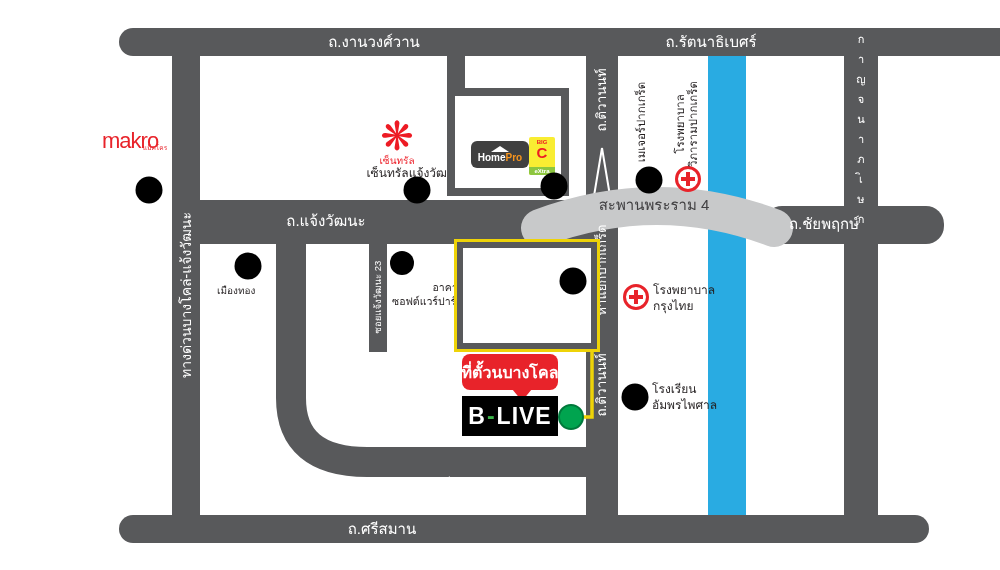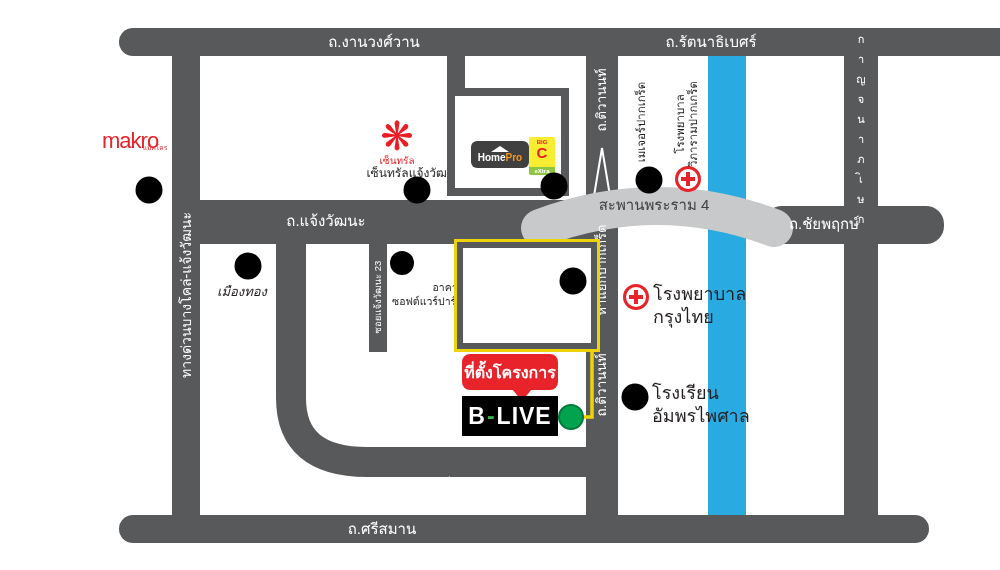--- a/index.html
+++ b/index.html
@@ -15,21 +15,21 @@
   .vlabel-dark{color:#231f20;font-size:11.5px;}
   .stacked{position:absolute;color:#fff;font-size:11px;letter-spacing:2px;
            writing-mode:vertical-rl;text-orientation:upright;transform:translate(-50%,-50%);}
   .dot{position:absolute;width:27px;height:27px;border-radius:50%;background:#000;
        transform:translate(-50%,-50%);}
   .cross{position:absolute;width:20px;height:20px;border-radius:50%;background:#fff;
          border:3px solid #e8232a;transform:translate(-50%,-50%);}
   .cross::before,.cross::after{content:"";position:absolute;background:#e8232a;}
   .cross::before{left:8px;top:3px;width:4px;height:14px;}
   .cross::after{left:3px;top:8px;width:14px;height:4px;}
-  .poi{position:absolute;font-size:18px;line-height:1.3;white-space:pre-line;color:#231f20;}
+  .poi{position:absolute;font-size:12px;line-height:1.3;white-space:pre-line;color:#231f20;}
   .box-outer{position:absolute;border:3px solid #eed308;}
   .box-gray{width:100%;height:100%;border:6px solid #58595b;background:#fff;box-sizing:border-box;}
   .hp-box{position:absolute;left:423px;top:88px;width:122px;height:108px;
           border:8px solid #58595b;background:#fff;box-sizing:border-box;}
   .homepro{position:absolute;left:447px;top:141px;width:58px;height:27px;background:#404040;
            border-radius:6px;display:flex;flex-direction:column;align-items:center;
            justify-content:center;}
   .hp-roof{width:0;height:0;border-left:9px solid transparent;border-right:9px solid transparent;
            border-bottom:6px solid #fff;margin-bottom:1px;}
   .hp-text{font-size:10px;font-weight:bold;line-height:1;}
@@ -115,21 +115,21 @@
     <div class="hp-text"><span class="home">Home</span><span class="pro">Pro</span></div>
   </div>
   <div class="bigc">
     <span class="big">BIG</span>
     <span class="c">C</span>
     <span class="extra">eXtra</span>
   </div>
   <div class="dot" style="left:530px;top:186px;"></div>
 
   <div class="dot" style="left:224px;top:266px;"></div>
-  <div class="poi" style="left:193px;top:284px;font-size:13px;font-style:italic;">เมืองทอง</div>
+  <div class="poi" style="left:193px;top:284px;font-size:10px;">เมืองทอง</div>
 
   <div class="dot" style="left:378px;top:263px;width:24px;height:24px;"></div>
   <div class="poi" style="left:368px;top:281px;font-size:10.5px;text-align:right;">อาคาร
 ซอฟต์แวร์ปาร์ค</div>
 
   <div class="box-outer" style="left:430px;top:239px;width:140px;height:107px;">
     <div class="box-gray"></div>
   </div>
   <div class="dot" style="left:549px;top:281px;"></div>
 
@@ -141,21 +141,21 @@
 
   <div class="cross" style="left:612px;top:297px;"></div>
   <div class="poi" style="left:629px;top:283px;">โรงพยาบาล
 กรุงไทย</div>
 
   <div class="dot" style="left:611px;top:397px;"></div>
   <div class="poi" style="left:628px;top:382px;">โรงเรียน
 อัมพรไพศาล</div>
 
   <div class="callout">
-    <span class="callout-text">ที่ตั้งโครงการ</span>
+    <span class="callout-text">ที่ตั้วนบางโคล</span>
     <div class="callout-tail"></div>
   </div>
   <div class="blive">
     <span class="b">B</span>
       <span class="dash">-</span>
       <span class="live">LIVE</span>
   </div>
   <div class="green-dot"></div>
 
 </div>

